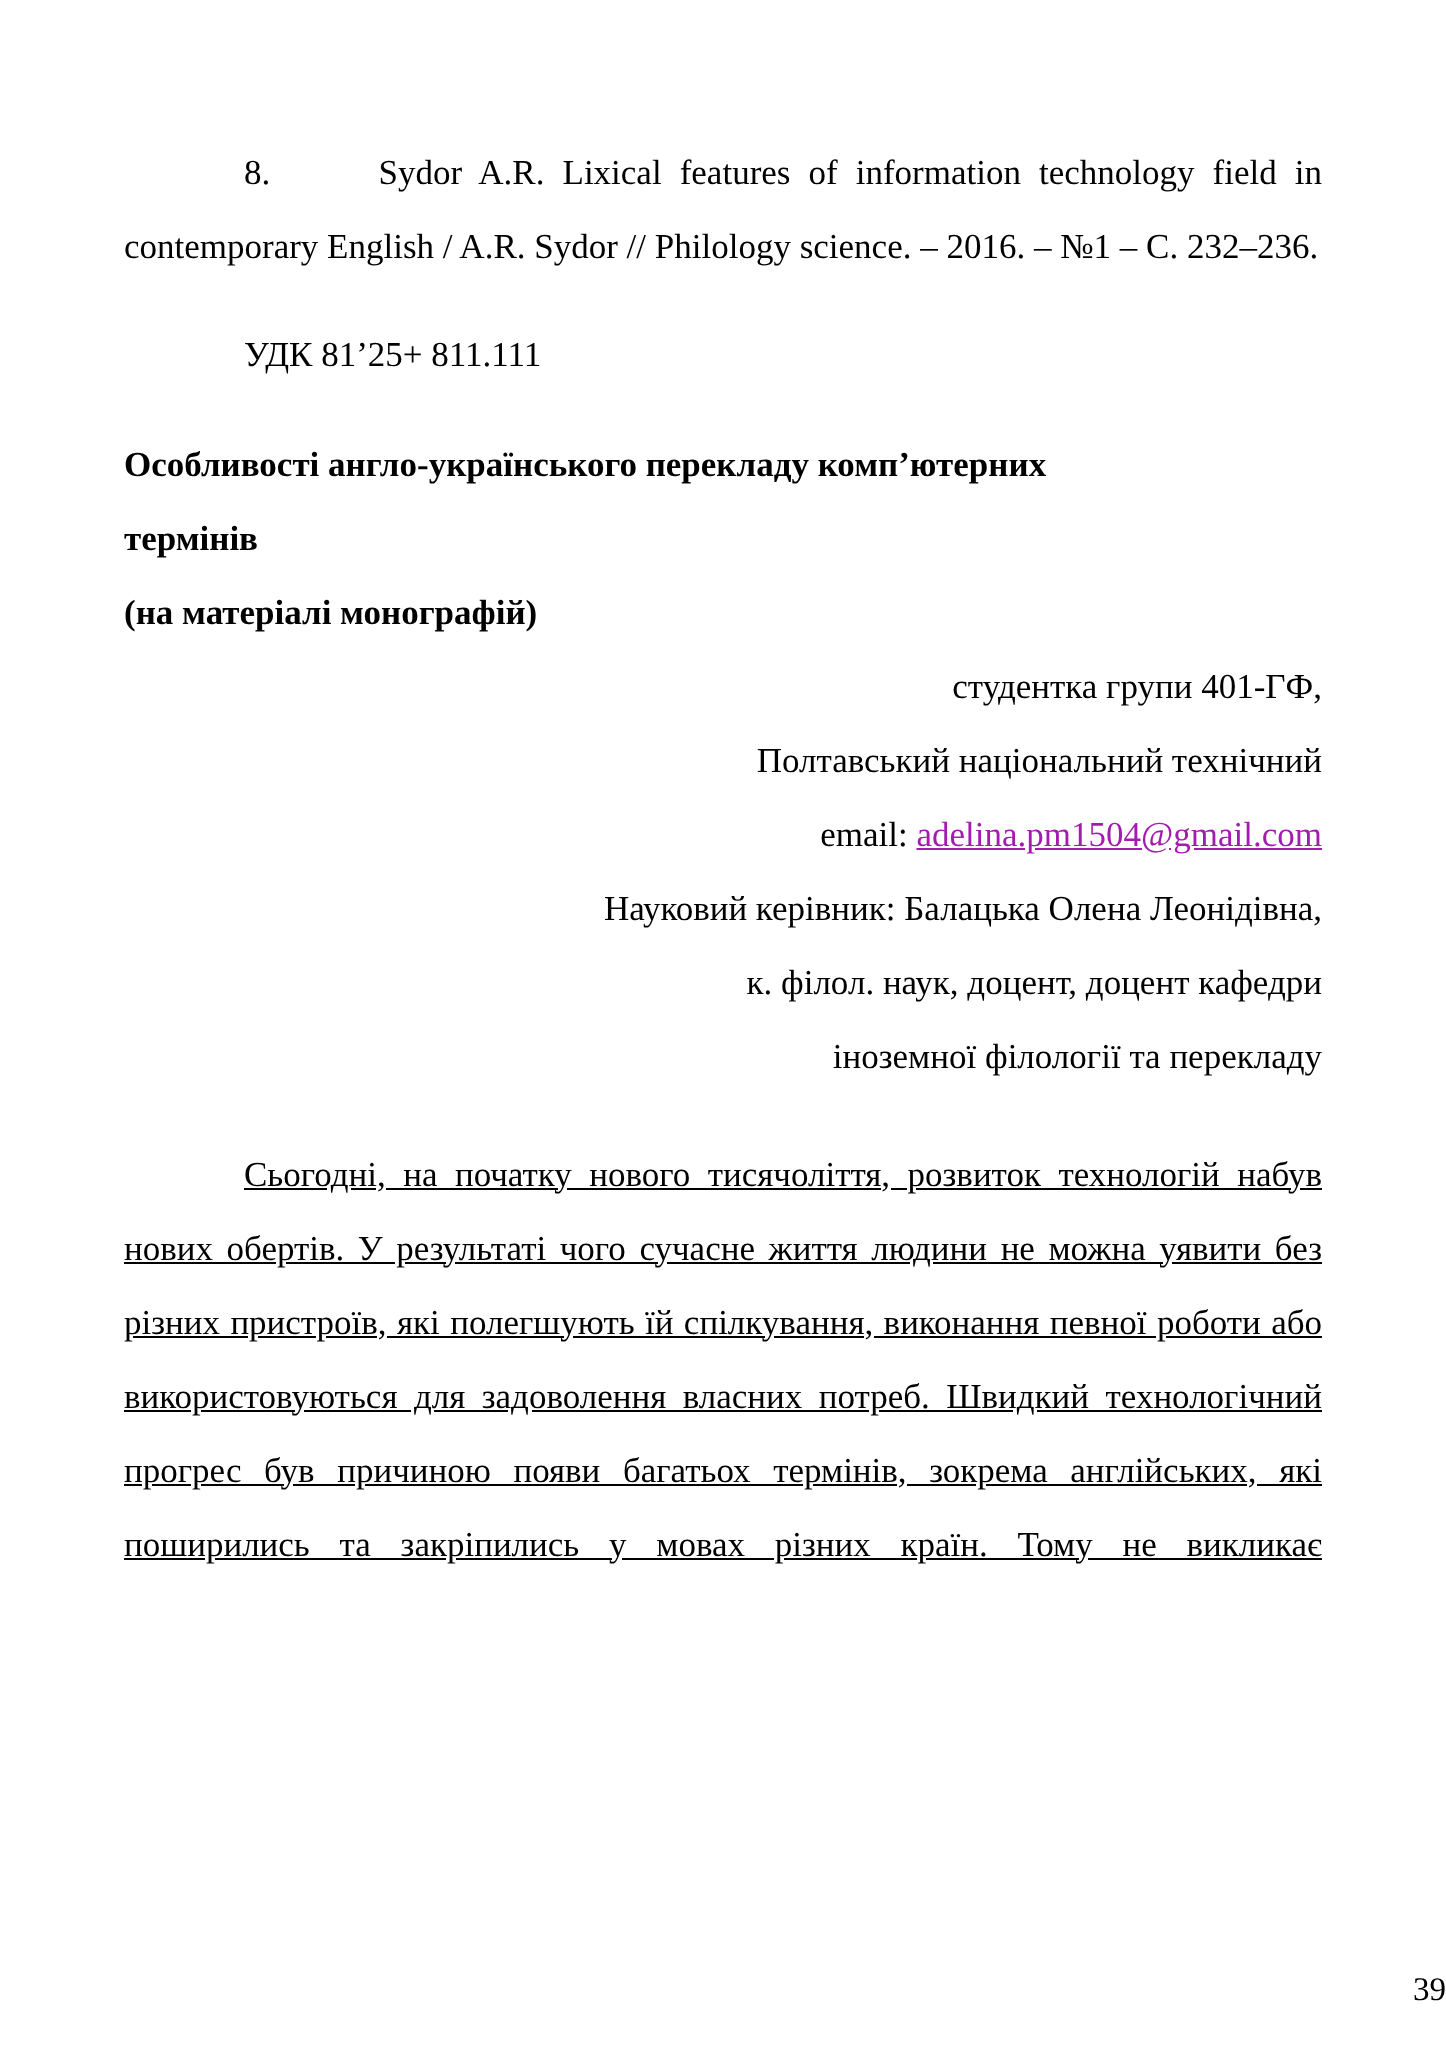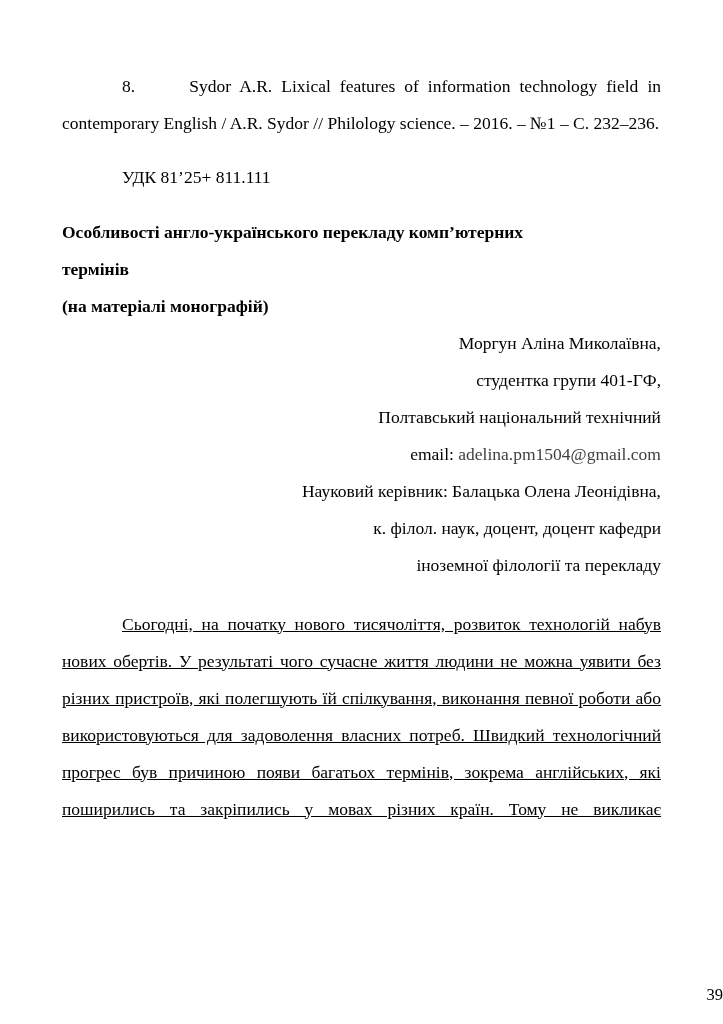--- a/index.html
+++ b/index.html
@@ -35,21 +35,22 @@
     margin-top: 16px;
   }
   .title-line {
     text-align: left;
     font-weight: bold;
   }
   .author-block {
     text-align: right;
   }
   .email-link {
-    color: #404040;
+    text-decoration: underline;
+    color: #a21caf;
     cursor: pointer;
   }
   .body-par {
     margin-top: 22px;
     text-align: justify;
     text-align-last: justify;
     text-indent: 60px;
     text-decoration: underline;
   }
   .page-number {
@@ -71,21 +72,20 @@
 
   <p class="txt udc">УДК 81’25+ 811.111</p>
 
   <div>
     <div class="txt title-line">Особливості англо-українського перекладу комп’ютерних</div>
     <div class="txt title-line">термінів</div>
     <div class="txt title-line">(на матеріалі монографій)</div>
   </div>
 
   <div class="author-block">
-    <div class="txt">Моргун Аліна Миколаївна,</div>
     <div class="txt">студентка групи 401-ГФ,</div>
     <div class="txt">Полтавський національний технічний</div>
     <div class="txt">
       <span>email: </span><span class="email-link">adelina.pm1504@gmail.com</span>
     </div>
     <div class="txt">Науковий керівник: Балацька Олена Леонідівна,</div>
     <div class="txt">к. філол. наук, доцент, доцент кафедри</div>
     <div class="txt">іноземної філології та перекладу</div>
   </div>
 

